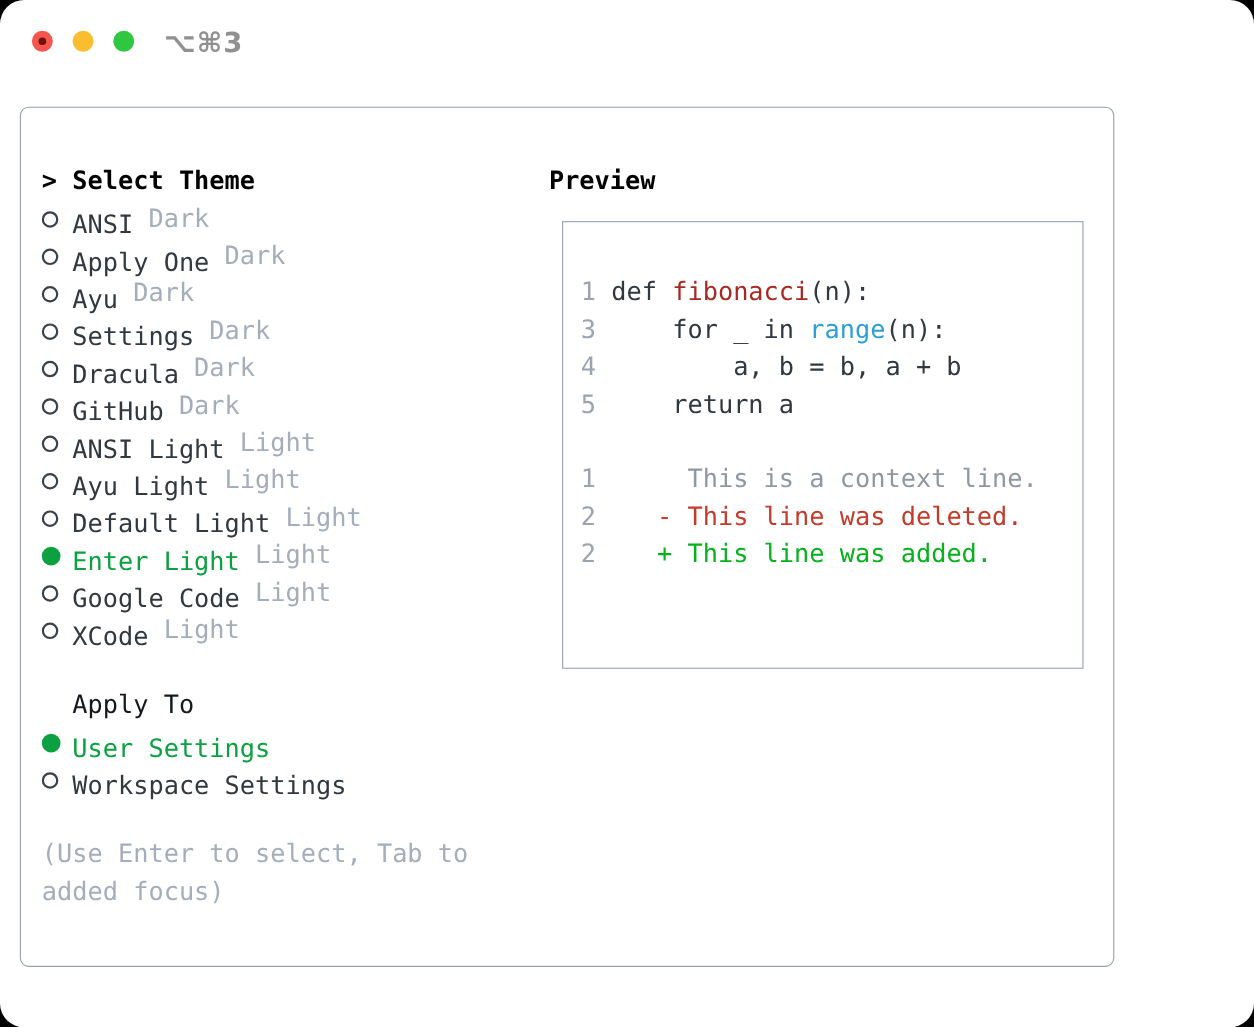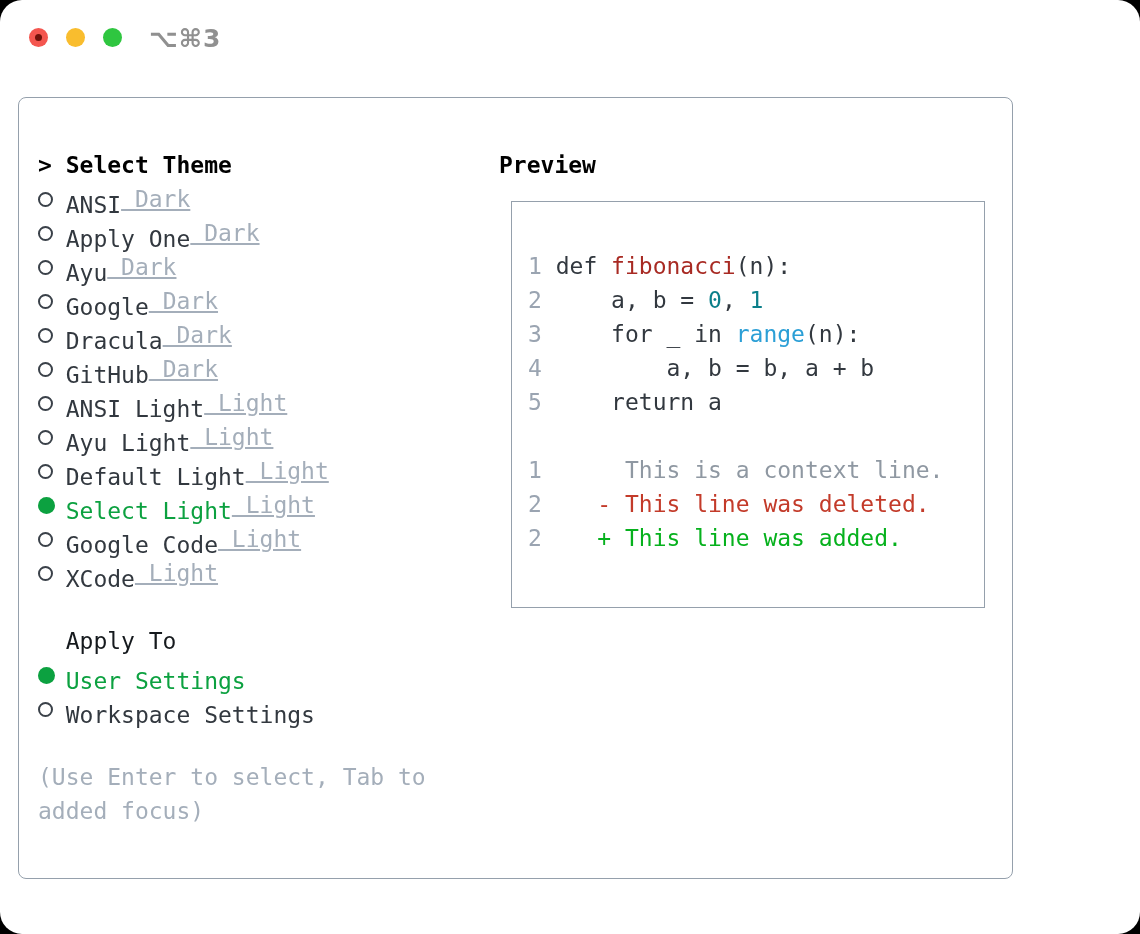--- a/index.html
+++ b/index.html
@@ -54,21 +54,21 @@
   .marker{width:27.7px;flex:none;display:flex;align-items:center;}
   .chev{font-weight:bold;color:#000;}
   .dot-outline{
     width:11px;height:11px;border:2.5px solid #3a4149;border-radius:50%;
     box-sizing:content-box;
   }
   .dot-filled{width:17px;height:17px;border-radius:50%;background:var(--accent_green);}
   .hdr{font-weight:bold;color:#000;}
   .item-name{color:var(--text_dark);margin-top:12px;}
   .item-name.sel{color:var(--accent_green);}
-  .item-badge{color:var(--muted_gray);text-decoration:underline;}
+  .item-badge{color:var(--muted_gray);}
   .apply-label{color:#15191d;}
   .help{height:34px;line-height:34px;color:var(--muted_gray);white-space:pre;}
   .spacer{height:34px;}
   
   .col-right-title{
     position:absolute;left:480px;top:50px;height:34px;line-height:34px;
     font-size:23px;font-weight:bold;color:#000;
   }
   .preview-box{
     position:absolute;left:492px;top:103px;width:474px;height:407px;
@@ -104,27 +104,27 @@
 
     <div class="col-left">
       <div class="row">
         <span class="marker"><span class="chev">&gt;</span></span>
         <span class="hdr">Select Theme</span>
       </div>
       <div id="theme-list">
           <div class="row"><span class="marker"><span class="dot-outline"></span></span><span class="item-name">ANSI</span><span class="item-badge"> Dark</span></div>
           <div class="row"><span class="marker"><span class="dot-outline"></span></span><span class="item-name">Apply One</span><span class="item-badge"> Dark</span></div>
           <div class="row"><span class="marker"><span class="dot-outline"></span></span><span class="item-name">Ayu</span><span class="item-badge"> Dark</span></div>
-          <div class="row"><span class="marker"><span class="dot-outline"></span></span><span class="item-name">Google</span><span class="item-badge"> Dark</span></div>
+          <div class="row"><span class="marker"><span class="dot-outline"></span></span><span class="item-name">Settings</span><span class="item-badge"> Dark</span></div>
           <div class="row"><span class="marker"><span class="dot-outline"></span></span><span class="item-name">Dracula</span><span class="item-badge"> Dark</span></div>
           <div class="row"><span class="marker"><span class="dot-outline"></span></span><span class="item-name">GitHub</span><span class="item-badge"> Dark</span></div>
           <div class="row"><span class="marker"><span class="dot-outline"></span></span><span class="item-name">ANSI Light</span><span class="item-badge"> Light</span></div>
           <div class="row"><span class="marker"><span class="dot-outline"></span></span><span class="item-name">Ayu Light</span><span class="item-badge"> Light</span></div>
           <div class="row"><span class="marker"><span class="dot-outline"></span></span><span class="item-name">Default Light</span><span class="item-badge"> Light</span></div>
-          <div class="row"><span class="marker"><span class="dot-filled"></span></span><span class="item-name sel">Select Light</span><span class="item-badge"> Light</span></div>
+          <div class="row"><span class="marker"><span class="dot-filled"></span></span><span class="item-name sel">Enter Light</span><span class="item-badge"> Light</span></div>
           <div class="row"><span class="marker"><span class="dot-outline"></span></span><span class="item-name">Google Code</span><span class="item-badge"> Light</span></div>
           <div class="row"><span class="marker"><span class="dot-outline"></span></span><span class="item-name">XCode</span><span class="item-badge"> Light</span></div>
         </div>
       <div class="spacer"></div>
       <div class="row">
         <span class="marker"></span>
         <span class="apply-label">Apply To</span>
       </div>
       <div id="apply-list">
           <div class="row"><span class="marker"><span class="dot-filled"></span></span><span class="item-name sel">User Settings</span></div>
@@ -132,21 +132,20 @@
         </div>
       <div class="spacer"></div>
       <div class="help">(Use Enter to select, Tab to</div>
       <div class="help">added focus)</div>
     </div>
 
     <div class="col-right-title">Preview</div>
     <div class="preview-box">
       <div class="codewrap" id="preview-code">
           <div class="pline"><span class="seg-ln">1 </span><span class="seg-code">def </span><span class="seg-fn">fibonacci</span><span class="seg-code">(n):</span></div>
-          <div class="pline"><span class="seg-ln">2 </span><span class="seg-code">    a, b = </span><span class="seg-num">0</span><span class="seg-code">, </span><span class="seg-num">1</span></div>
           <div class="pline"><span class="seg-ln">3 </span><span class="seg-code">    for _ in </span><span class="seg-call">range</span><span class="seg-code">(n):</span></div>
           <div class="pline"><span class="seg-ln">4 </span><span class="seg-code">        a, b = b, a + b</span></div>
           <div class="pline"><span class="seg-ln">5 </span><span class="seg-code">    return a</span></div>
           <div class="pline"></div>
           <div class="pline"><span class="seg-ln">1</span><span class="seg-ctx">      This is a context line.</span></div>
           <div class="pline"><span class="seg-ln">2</span><span class="seg-del">    - This line was deleted.</span></div>
           <div class="pline"><span class="seg-ln">2</span><span class="seg-add">    + This line was added.</span></div>
         </div>
     </div>
 

